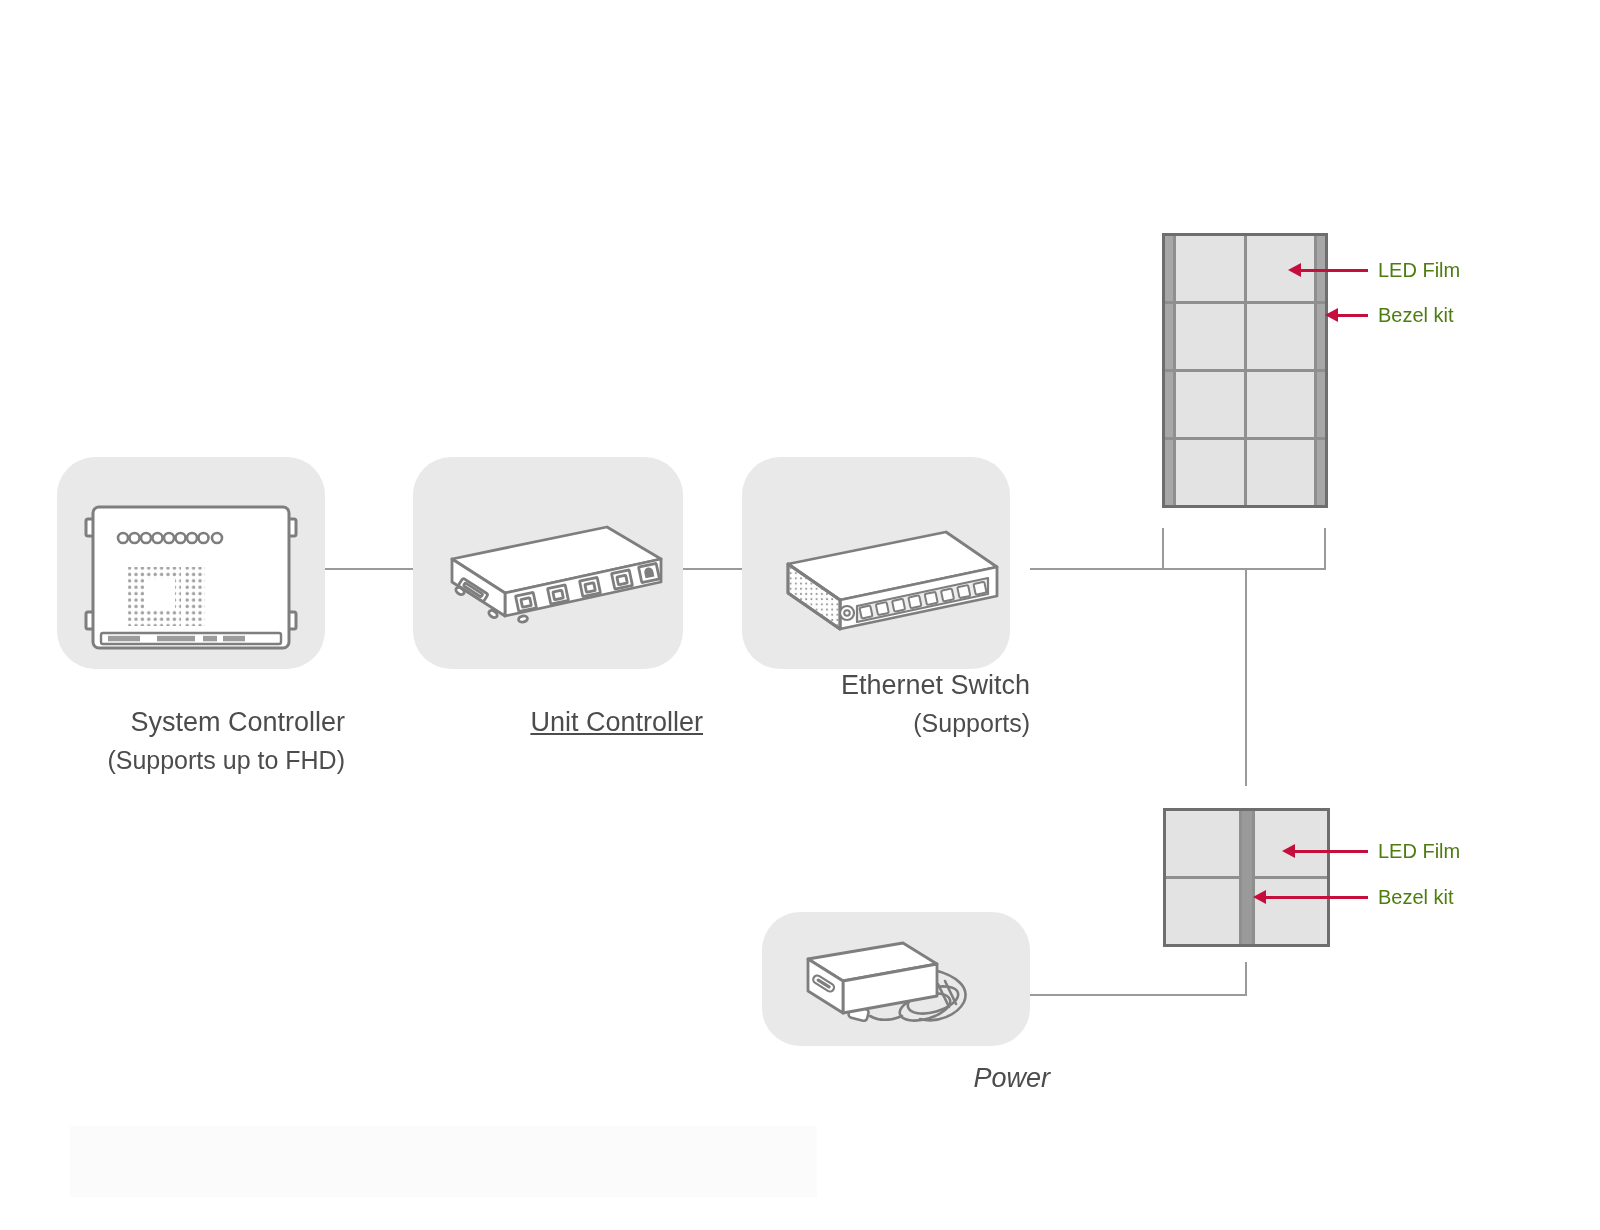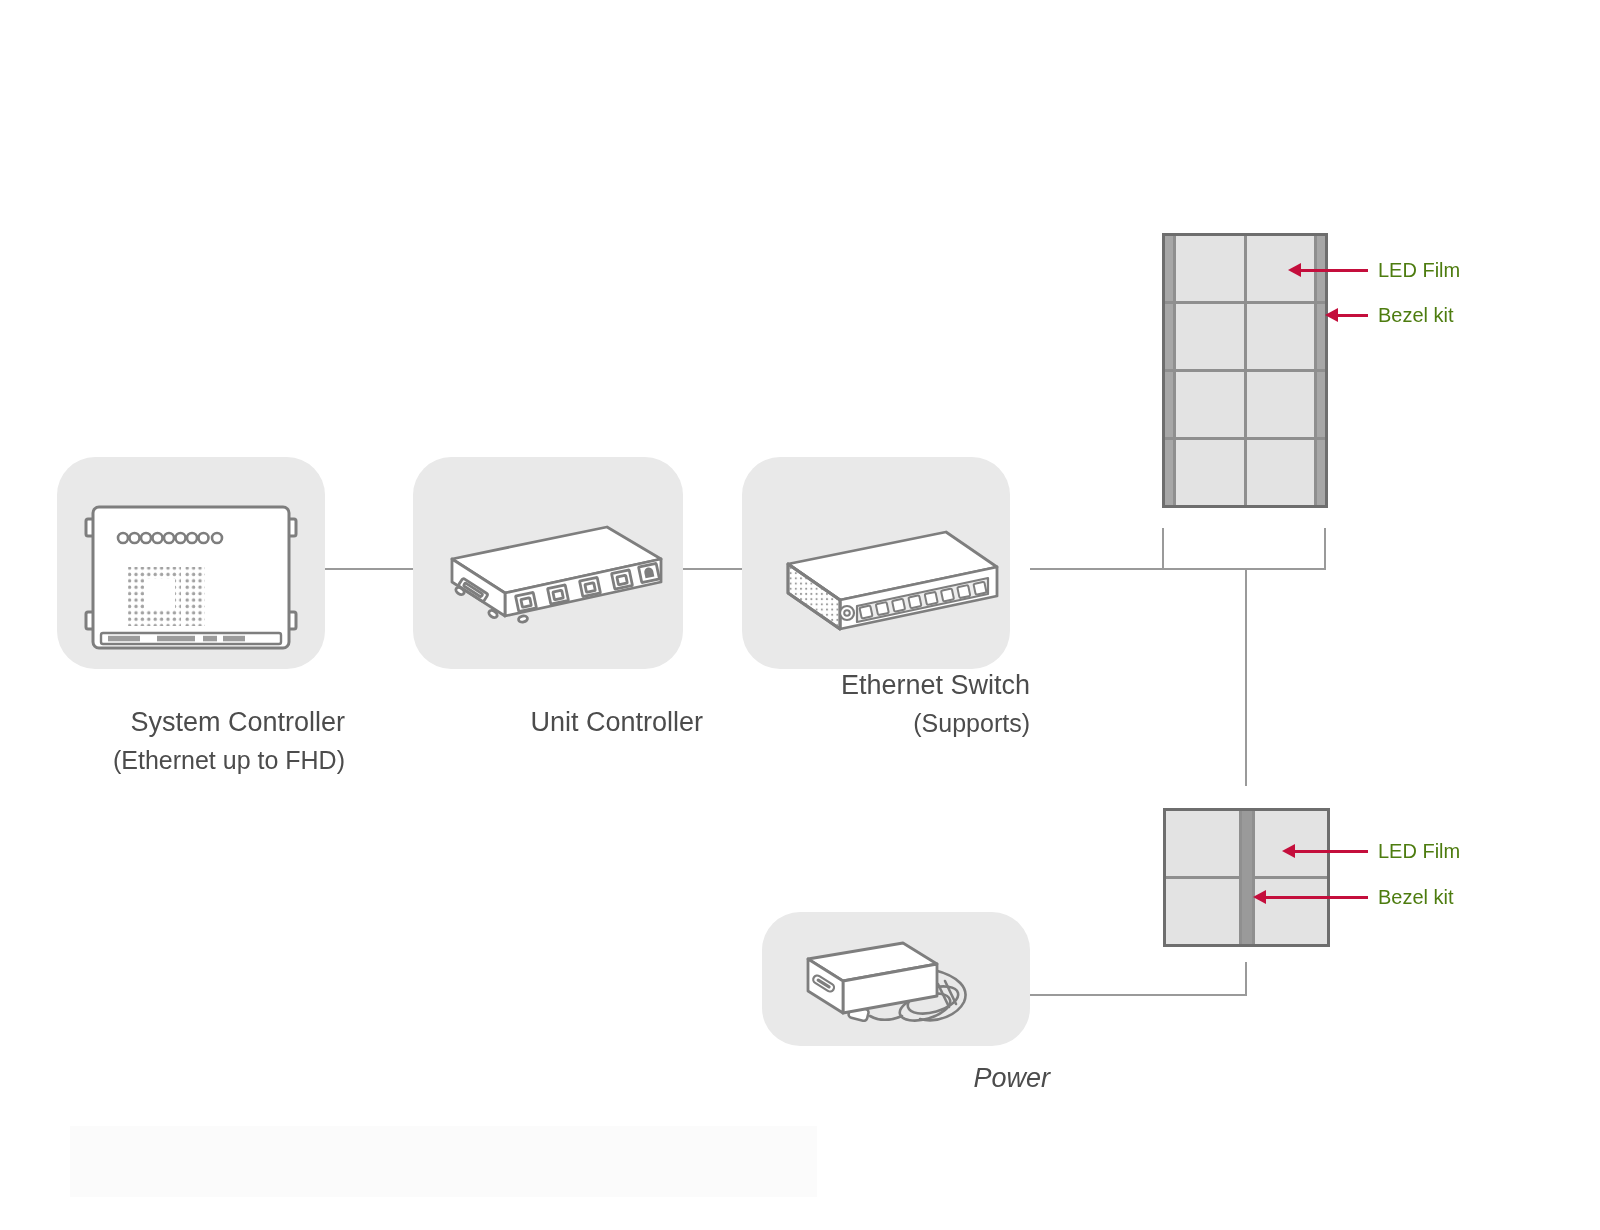--- a/index.html
+++ b/index.html
@@ -86,21 +86,21 @@
       <g fill="#9c9c9c">
         <rect x="51" y="178.8" width="32" height="5.5"></rect>
         <rect x="100" y="178.8" width="38" height="5.5"></rect>
         <rect x="146" y="178.8" width="14" height="5.5"></rect>
         <rect x="166" y="178.8" width="22" height="5.5"></rect>
       </g>
     </svg>
   </div>
   <div class="node-label" style="left:37px;top:705px;width:308px;">
     <div class="l1">System Controller</div>
-    <div class="l2">(Ethernet up to FHD)</div>
+    <div class="l2">(Supports up to FHD)</div>
   </div>
 
   <div class="node" style="left:413px;top:457px;width:270px;height:212px;">
     <svg viewBox="0 0 270 212">
       <g fill="#fff" stroke="#7e7e7e" stroke-width="2.8" stroke-linejoin="round">
         <ellipse cx="47" cy="134" rx="4.5" ry="3" transform="rotate(33 47 134)"></ellipse>
         <ellipse cx="80" cy="157" rx="4.5" ry="3" transform="rotate(33 80 157)"></ellipse>
         <ellipse cx="110" cy="162" rx="4.5" ry="3" transform="rotate(-12 110 162)"></ellipse>
         <polygon points="39,102 194,70 248,102 92,136"></polygon>
         <polygon points="92,136 248,102 248,125 92,159"></polygon>
@@ -125,21 +125,21 @@
           <rect x="-9" y="-8" width="18" height="16" rx="1"></rect>
             <rect x="-4.5" y="-3.5" width="9" height="8" rx="1"></rect>
         </g>
         <g transform="translate(236,116) rotate(-12)">
           <rect x="-9" y="-8" width="18" height="16" rx="1"></rect>
           <path d="M -4.5 4.5 L -4.5 -1 A 4.5 4.5 0 1 1 4.5 -1 L 4.5 4.5 Z" fill="#7e7e7e" stroke="none"></path>
         </g>
       </g>
     </svg>
   </div>
-  <div class="node-label" style="left:393px;top:705px;width:310px;">
+  <div class="node-label" style="left:393px;top:705px;width:310px;text-decoration:underline;">
     <div class="l1">Unit Controller</div>
   </div>
 
   <div class="node" style="left:742px;top:457px;width:268px;height:212px;">
     <svg viewBox="0 0 268 212">
       <defs>
         <pattern id="dg2" width="5.2" height="5.2" patternUnits="userSpaceOnUse">
           <circle cx="1.8" cy="1.8" r="1.05" fill="#9a9a9a"></circle>
         </pattern>
       </defs>

